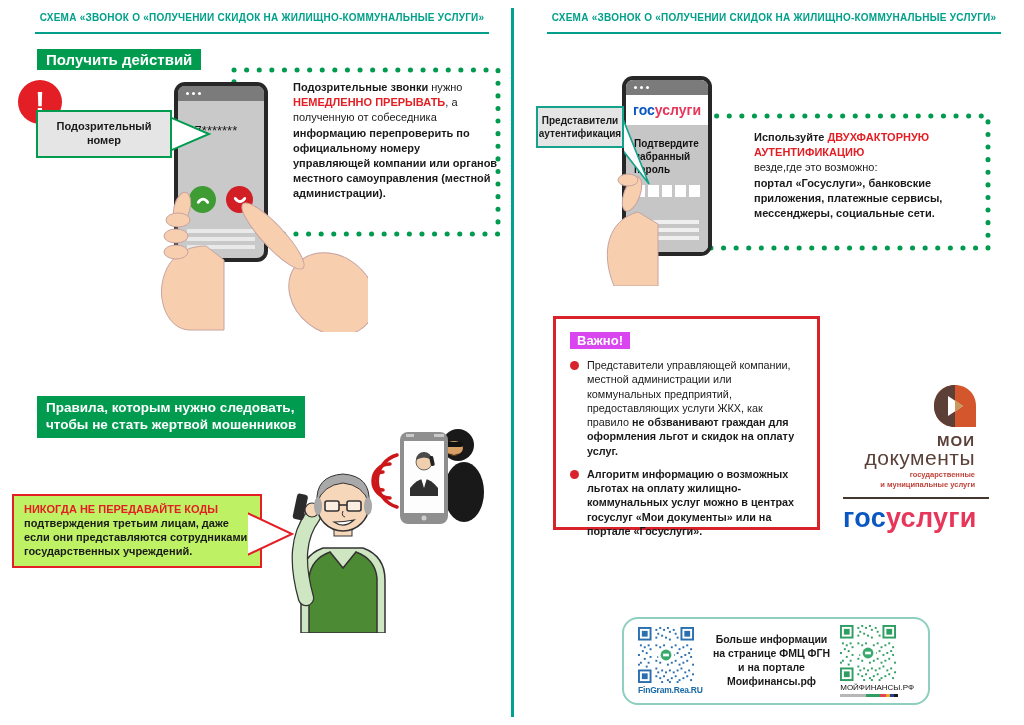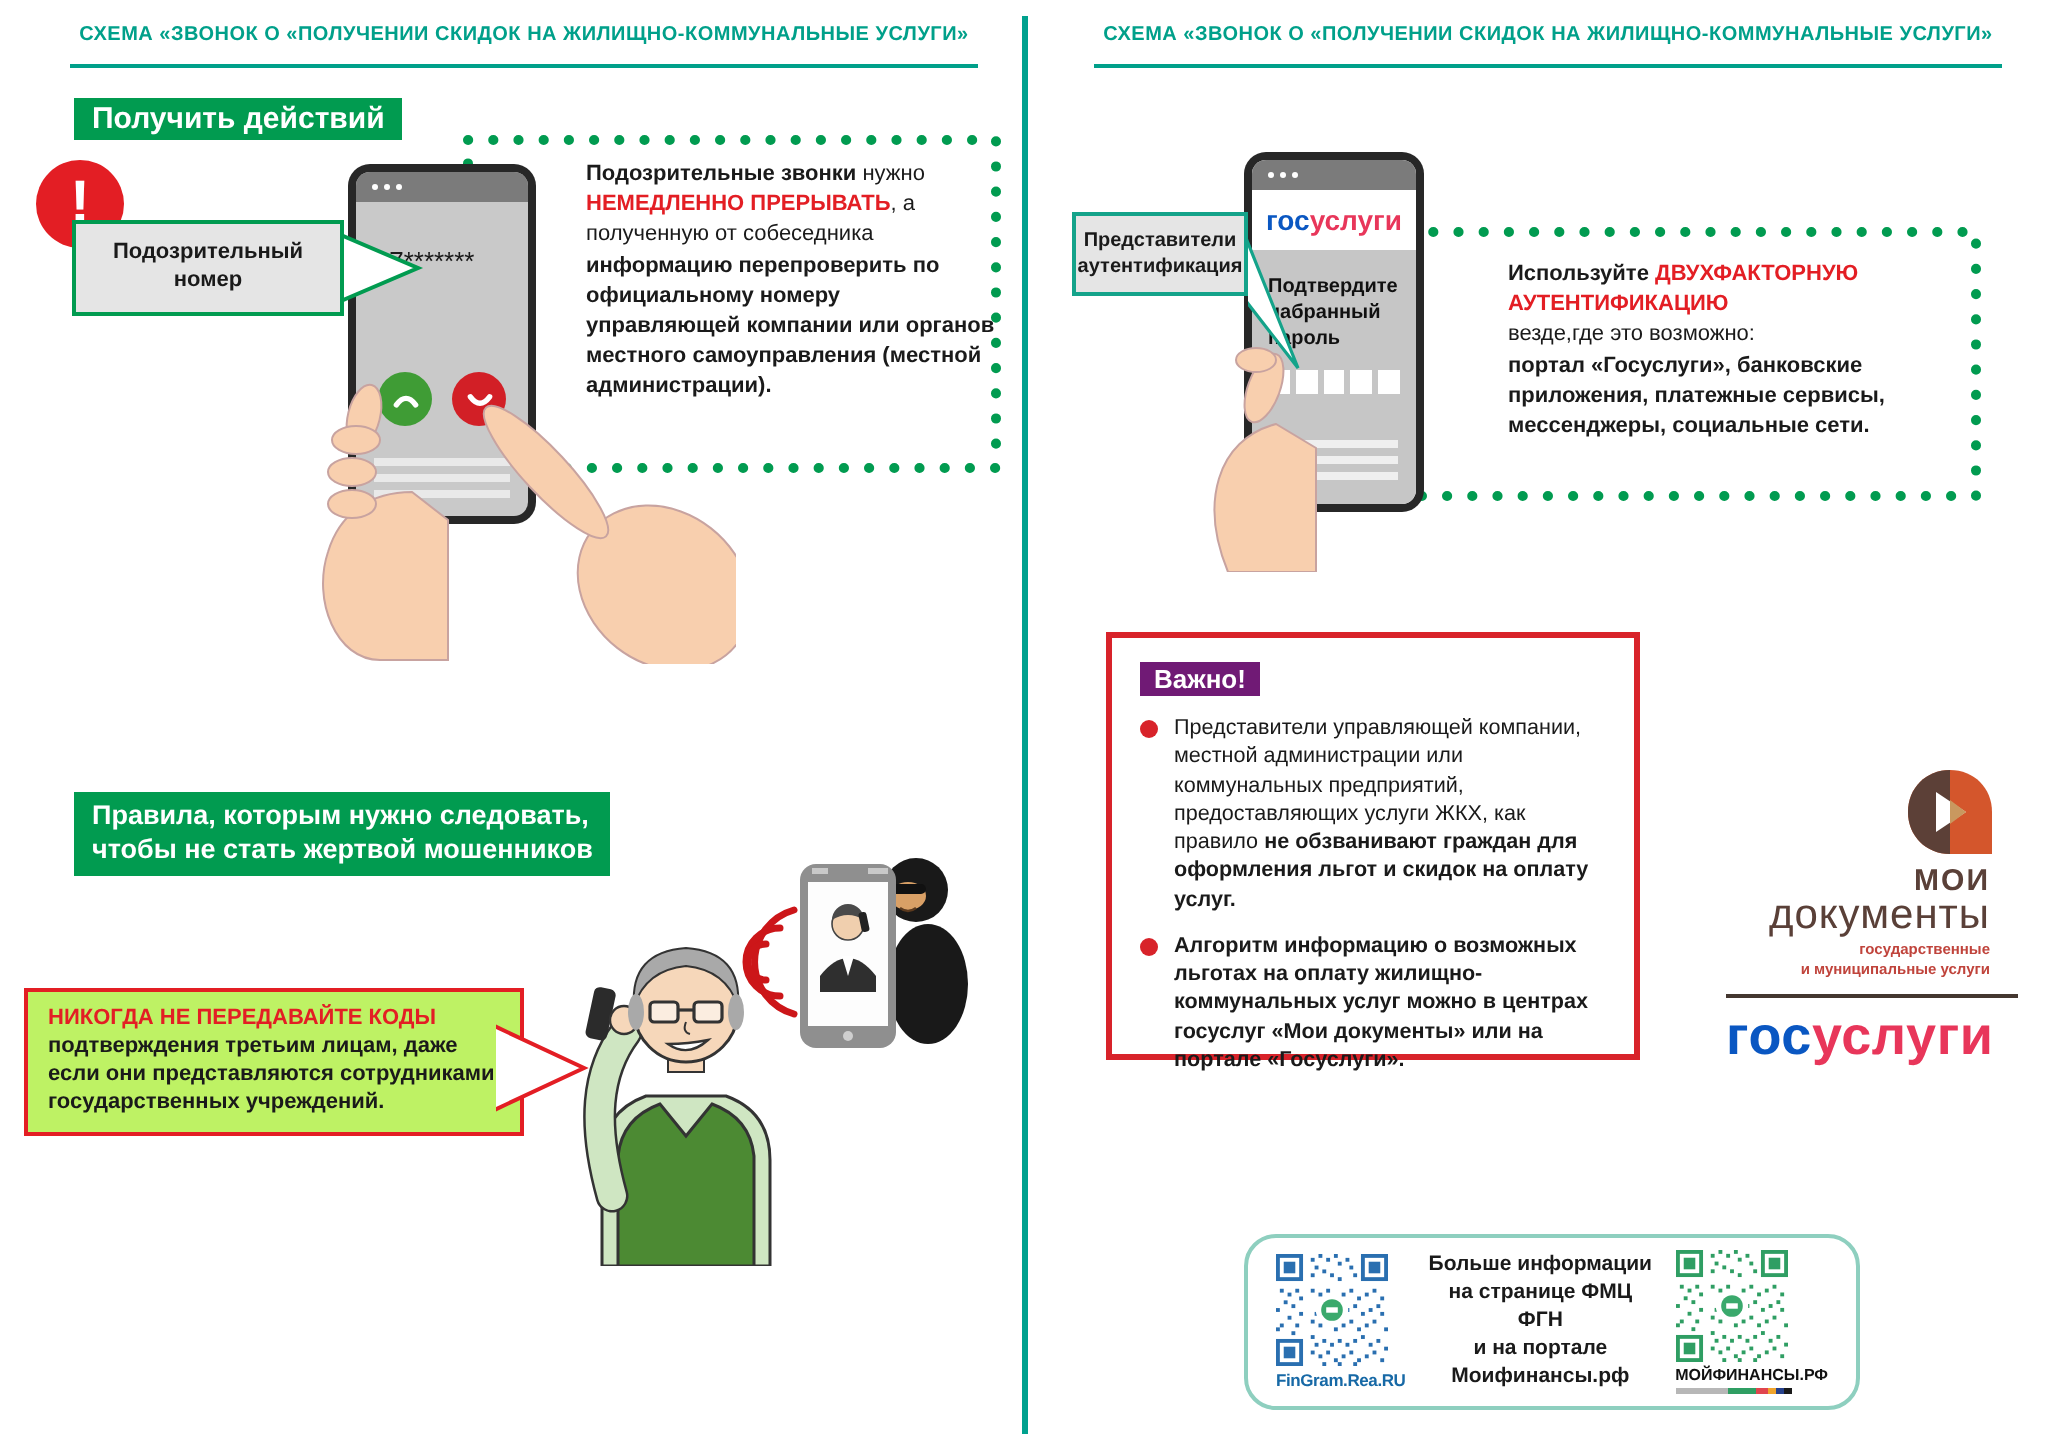--- a/index.html
+++ b/index.html
@@ -27,40 +27,40 @@
   .gos-band{background:#fff;height:30px;display:flex;align-items:center;justify-content:center;font-weight:bold;font-size:14px}
   .gray-panel{position:absolute;top:45px;bottom:0;left:0;right:0;background:#c6c6c6}
   .scr-txt{padding:12px 8px 0;font-size:10px;font-weight:bold;line-height:1.3;color:#111}
   .pwd{display:flex;gap:3px;margin:9px 8px 0}
   .pwd div{width:11px;height:12px;background:#fff}
   
   .lblbox{background:#e5e5e5;display:flex;align-items:center;justify-content:center;text-align:center;
           font-weight:bold;box-sizing:border-box}
   
   .impbox{border:3px solid #d8232a;background:#fff;box-sizing:border-box;padding:12px 14px}
-  .imptitle{background:#701a75;color:#fff;font-weight:bold;font-size:13px;display:inline-block;padding:1px 7px;margin-bottom:9px}
+  .imptitle{background:#d946ef;color:#fff;font-weight:bold;font-size:13px;display:inline-block;padding:1px 7px;margin-bottom:9px}
   .bullet{display:flex;margin-bottom:9px}
   .bullet .mark{width:9px;height:9px;border-radius:50%;background:#d8232a;flex:0 0 9px;margin:3px 8px 0 0}
   .bullet .bt{font-size:10.8px;line-height:1.32}
   
   .logos{display:flex;flex-direction:column;align-items:flex-end}
   .moi{font-size:15px;font-weight:bold;color:#5a4038;letter-spacing:1px;margin-right:14px}
   .dok{font-size:21px;color:#5a4038;letter-spacing:.5px;margin:-3px 14px 0 0}
   .moisub{font-size:7.5px;font-weight:bold;color:#c0443c;text-align:right;line-height:1.35;margin-right:14px}
   .logoline{width:100%;height:2px;background:#443730;margin:7px 0 4px}
   .gus{font-size:27px;font-weight:bold;letter-spacing:.3px;align-self:flex-start}
   .gus .g1{color:#0a57c2}.gus .g2{color:#e8365a}
   .ph-logo .g1{color:#0a57c2}.ph-logo .g2{color:#e8365a}
   
   .qrbox{border:2px solid #8ecfbf;border-radius:16px;background:#fff;display:flex;align-items:center;
          padding:0 14px;gap:10px;box-sizing:border-box}
   .qrcell{display:flex;flex-direction:column;align-items:flex-start}
   .qr{width:56px;height:56px}
   .qrlbl-b{font-size:8.5px;font-weight:bold;color:#1769a6;letter-spacing:-.2px;margin-top:2px}
-  .qrlbl-g{font-size:8px;font-weight:bold;color:#111;margin-top:2px}
+  .qrlbl-g{font-size:8px;font-weight:normal;color:#111;margin-top:2px}
   .stripe{display:flex;height:3px;margin-top:2px}
   .qrctr{flex:1;text-align:center;font-size:10.5px;font-weight:bold;line-height:1.33}
   .divider{background:#00a18e}
   .warncirc{background:#e31e24;border-radius:50%;color:#fff;font-weight:bold;font-size:30px;
             display:flex;align-items:center;justify-content:center}
 </style>
 </head>
 <body>
 
 <div class="poster">
@@ -345,21 +345,21 @@
     <div class="bullet">
       <div class="mark"></div>
       <div class="bt"><span>Представители управляющей компании, местной администрации или коммунальных предприятий, предоставляющих услуги ЖКХ, как правило </span><span class="b">не обзванивают граждан для оформления льгот и скидок на оплату услуг.</span></div>
     </div>
     <div class="bullet">
       <div class="mark"></div>
       <div class="bt b">Алгоритм информацию о возможных льготах на оплату жилищно-коммунальных услуг можно в центрах госуслуг «Мои документы» или на портале «Госуслуги».</div>
     </div>
   </div>
 
-  <div class="abs logos" style="left:863px;top:384px;width:146px">
+  <div class="abs logos" style="left:843px;top:384px;width:146px">
     <svg width="44" height="48" viewBox="0 0 44 48" style="margin-right:12px">
       <path d="M22 1 C10 1 1 10 1 22 C1 34 10 43 22 43 L43 43 L43 22 C43 10 34 1 22 1 Z" fill="#d4562c"></path>
       <path d="M22 1 C10 1 1 10 1 22 C1 34 10 43 22 43 L22 1 Z" fill="#5c4037"></path>
       <polygon points="15,12 30,22 15,32" fill="#fff"></polygon>
       <polygon points="22,16 30,22 22,28" fill="#c9985f"></polygon>
     </svg>
     <div class="moi">МОИ</div>
     <div class="dok">документы</div>
     <div class="moisub preline">государственные
 и муниципальные услуги</div>

